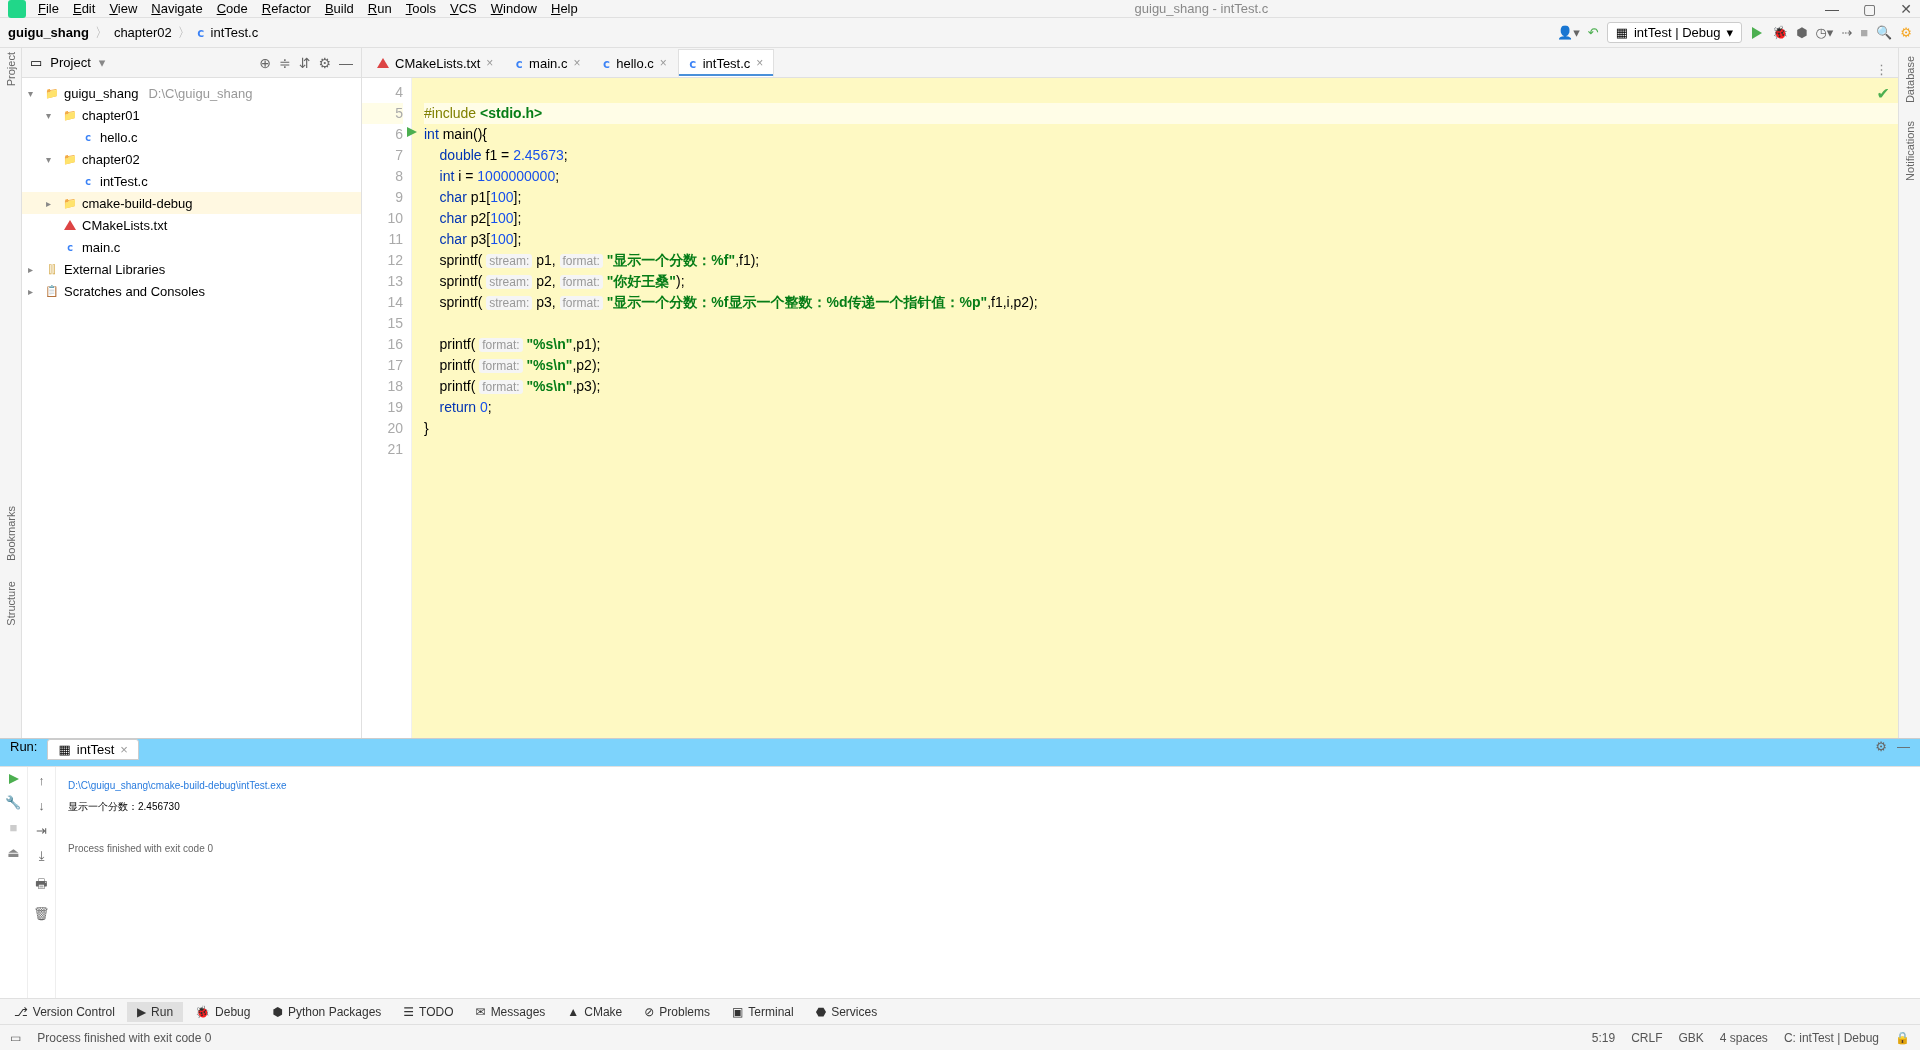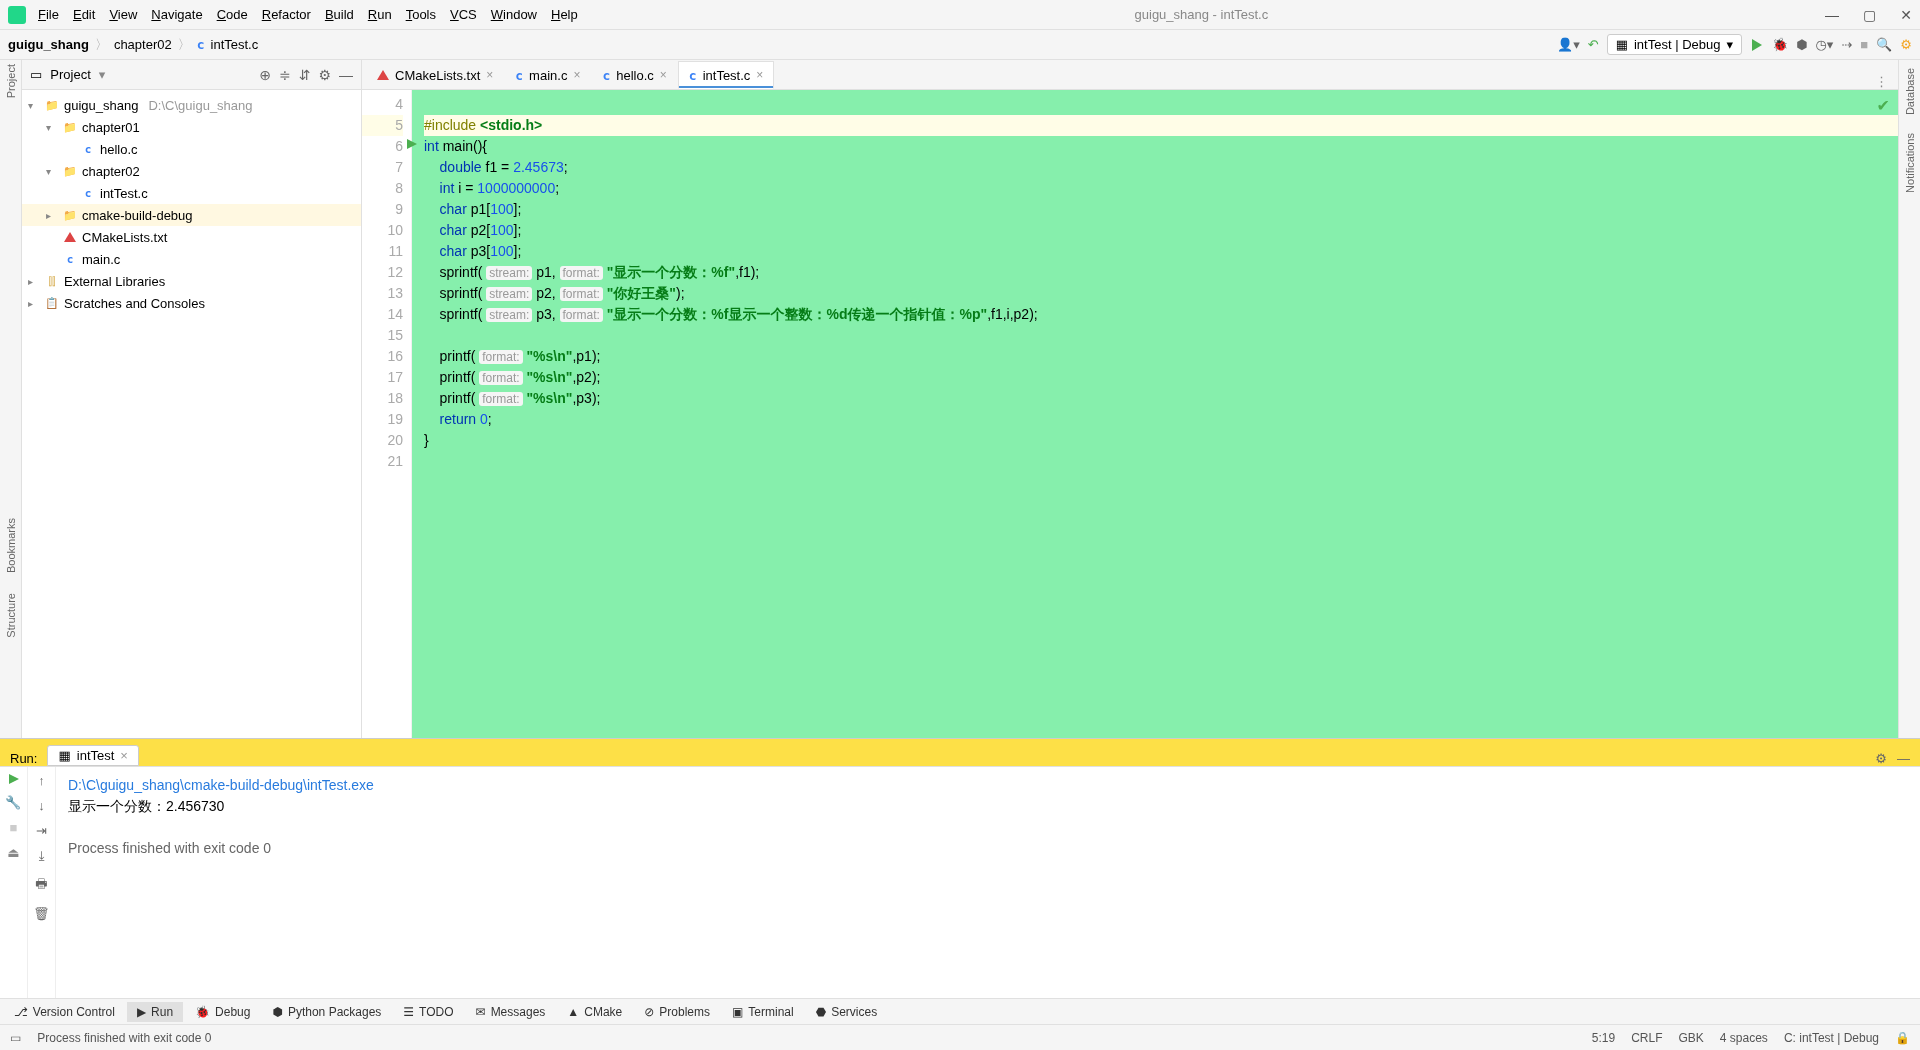--- a/index.html
+++ b/index.html
@@ -1,17 +1,17 @@
 <!DOCTYPE html>
 <html><head>
 <meta charset="utf-8">
 <style>
 * { margin:0; padding:0; box-sizing:border-box; font-family:"Segoe UI",Arial,sans-serif; }
 body { width:1920px; height:1050px; background:#fff; font-size:13px; color:#000; overflow:hidden; display:flex; flex-direction:column; }
-.titlebar { height:30px; display:flex; align-items:center; padding:0 8px; background:#f5f5f5; border-bottom:1px solid #e0e0e0; }
+.titlebar { height:18px; display:flex; align-items:center; padding:0 8px; background:#f5f5f5; border-bottom:1px solid #e0e0e0; }
 .titlebar .logo { width:18px; height:18px; background:#21d789; border-radius:3px; margin-right:12px; position:relative; }
 .menu { display:flex; gap:14px; }
 .menu span { cursor:pointer; }
 .menu span u { text-decoration:underline; }
 .wintitle { flex:1; text-align:center; color:#888; font-size:13px; }
 .winbtns { display:flex; gap:24px; color:#555; font-size:14px; }
 .navbar { height:30px; display:flex; align-items:center; background:#f5f5f5; border-bottom:1px solid #e0e0e0; padding:0 8px; }
 .crumb { display:flex; align-items:center; gap:6px; }
 .crumb .sep { color:#aaa; }
 .crumb .bold { font-weight:bold; }
@@ -41,37 +41,37 @@
 .tabs { height:30px; display:flex; align-items:flex-end; background:#f5f5f5; border-bottom:1px solid #e0e0e0; padding-left:4px; }
 .tab { height:28px; display:flex; align-items:center; padding:0 10px; gap:6px; border:1px solid transparent; cursor:pointer; font-size:13px; }
 .tab.active { background:#fff; border:1px solid #e0e0e0; border-bottom:1px solid #fff; }
 .tab .close { color:#999; font-size:12px; }
 .tab.active.hl { box-shadow:inset 0 -2px 0 #4a90d9; }
 .editor { flex:1; display:flex; font-family:"JetBrains Mono","Consolas",monospace; font-size:14px; overflow:hidden; position:relative; }
 .gutter { width:50px; text-align:right; padding:4px 8px 4px 0; color:#aaa; background:#fff; border-right:1px solid #f0f0f0; user-select:none; }
 .gutter .ln { height:21px; line-height:21px; position:relative; }
 .gutter .ln.hl { background:#fffde7; }
 .gutter .run-g { position:absolute; right:-14px; top:3px; }
-.code { flex:1; padding:4px 0 4px 12px; background:#86efac; white-space:pre; line-height:21px; }
+.code { flex:1; padding:4px 0 4px 12px; background:#fef9c3; white-space:pre; line-height:21px; }
 .code .line { height:21px; }
 .code .line.hl { background:#fffde7; }
 .kw { color:#0033b3; font-weight:normal; }
 .inc { color:#808000; }
 .str { color:#067d17; font-weight:bold; }
 .num { color:#1750eb; }
 .hint { color:#999; background:#f5f5f5; border-radius:3px; padding:0 3px; font-weight:normal; font-size:12px; }
 .check { position:absolute; top:6px; right:8px; color:#4caf50; font-size:16px; }
 .right-gutter { width:22px; background:#f5f5f5; border-left:1px solid #e0e0e0; display:flex; flex-direction:column; align-items:center; padding-top:8px; gap:18px; font-size:11px; color:#666; }
 .run-panel { height:260px; border-top:1px solid #ccc; display:flex; flex-direction:column; background:#fff; }
-.run-head { height:28px; background:#fde047; border-bottom:1px solid #e0e0e0; display:flex; align-items:flex-end; padding:0 10px; gap:10px; }
+.run-head { height:28px; background:#7dd3fc; border-bottom:1px solid #e0e0e0; display:flex; align-items:flex-start; padding:0 10px; gap:10px; }
 .run-head .rtab { background:#fff; border:1px solid #ccc; padding:2px 10px; border-radius:3px 3px 0 0; display:flex; align-items:center; gap:6px; }
 .run-body { flex:1; display:flex; }
 .run-tb { width:28px; display:flex; flex-direction:column; align-items:center; padding-top:6px; gap:10px; color:#666; border-right:1px solid #eee; }
 .run-tb2 { width:28px; display:flex; flex-direction:column; align-items:center; padding-top:6px; gap:10px; color:#666; border-right:1px solid #eee; }
-.console { flex:1; padding:8px 12px; font-family:"JetBrains Mono","Consolas",monospace; font-size:14px; line-height:21px; white-space:pre; }
+.console { flex:1; padding:8px 12px; font-family:"JetBrains Mono","Consolas",monospace; font-size:10px; line-height:21px; white-space:pre; }
 .console .path { color:#287bde; }
 .console .exit { color:#666; }
 .bottom-tabs { height:26px; background:#f5f5f5; border-top:1px solid #e0e0e0; display:flex; align-items:center; padding:0 4px; gap:2px; font-size:12px; }
 .btab { padding:3px 10px; display:flex; align-items:center; gap:5px; cursor:pointer; color:#333; }
 .btab.active { background:#e0e0e0; }
 .status { height:26px; background:#f5f5f5; border-top:1px solid #e0e0e0; display:flex; align-items:center; padding:0 10px; font-size:12px; color:#555; gap:16px; }
 .status .flex { flex:1; }
 .lib-icon { color:#d4a847; }
 svg { display:block; }
 </style>

